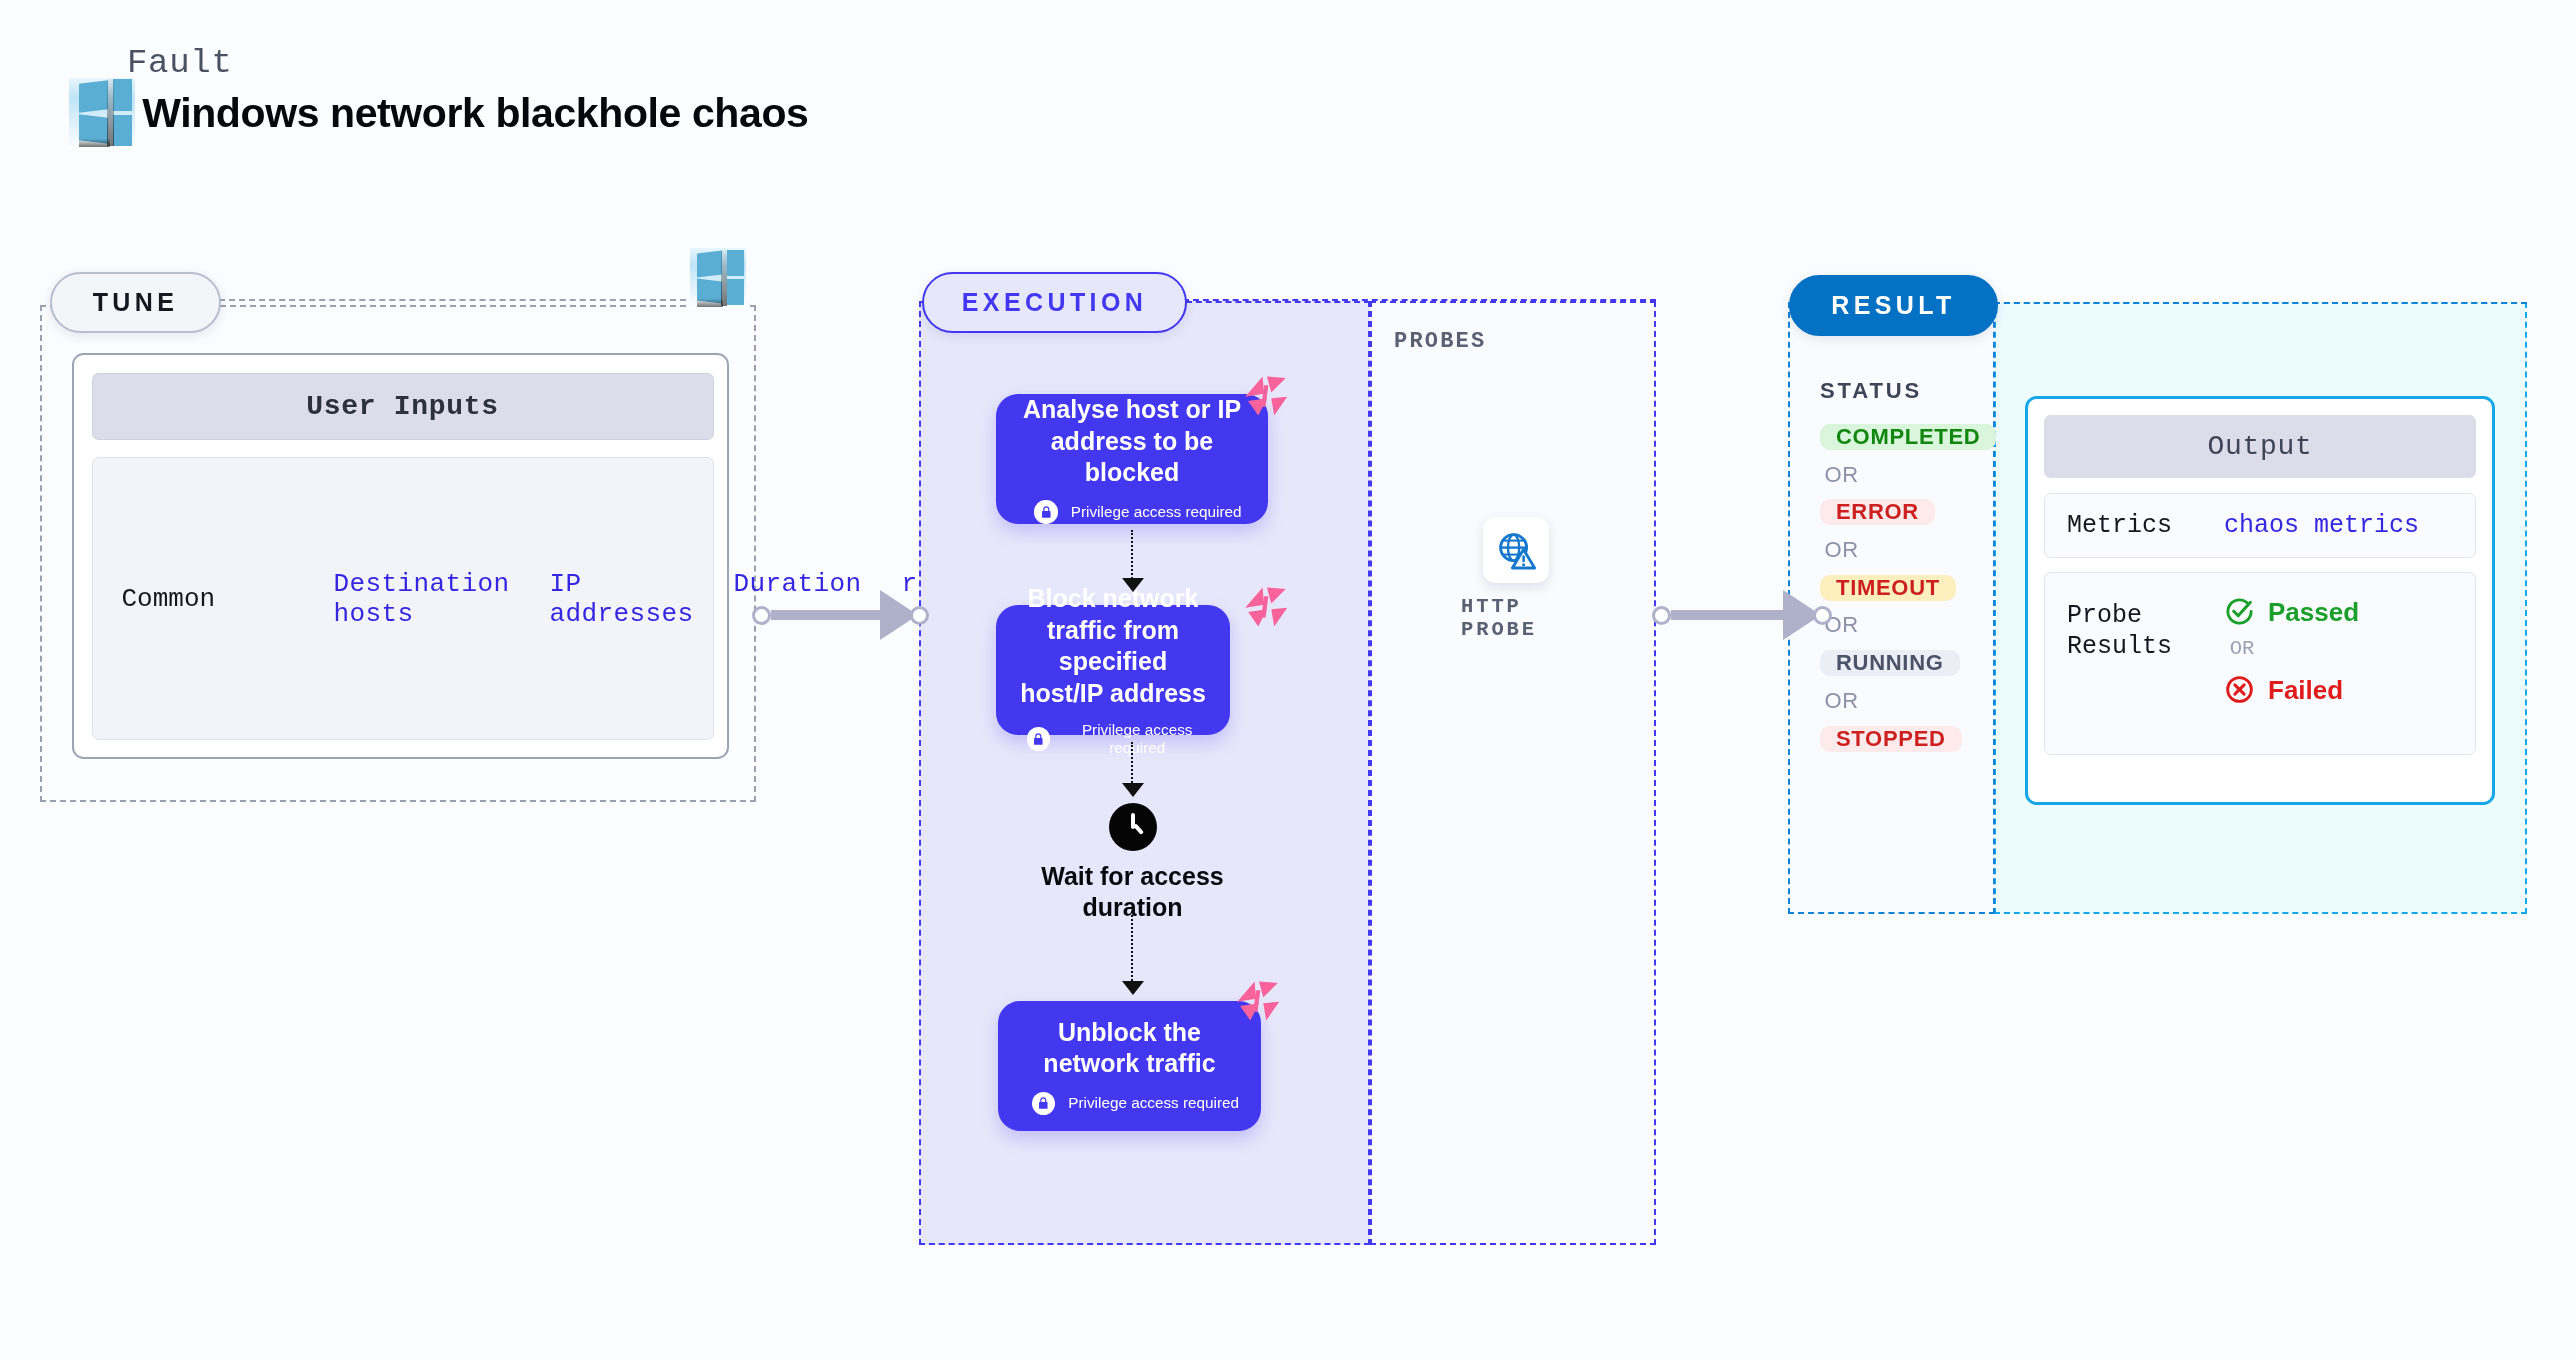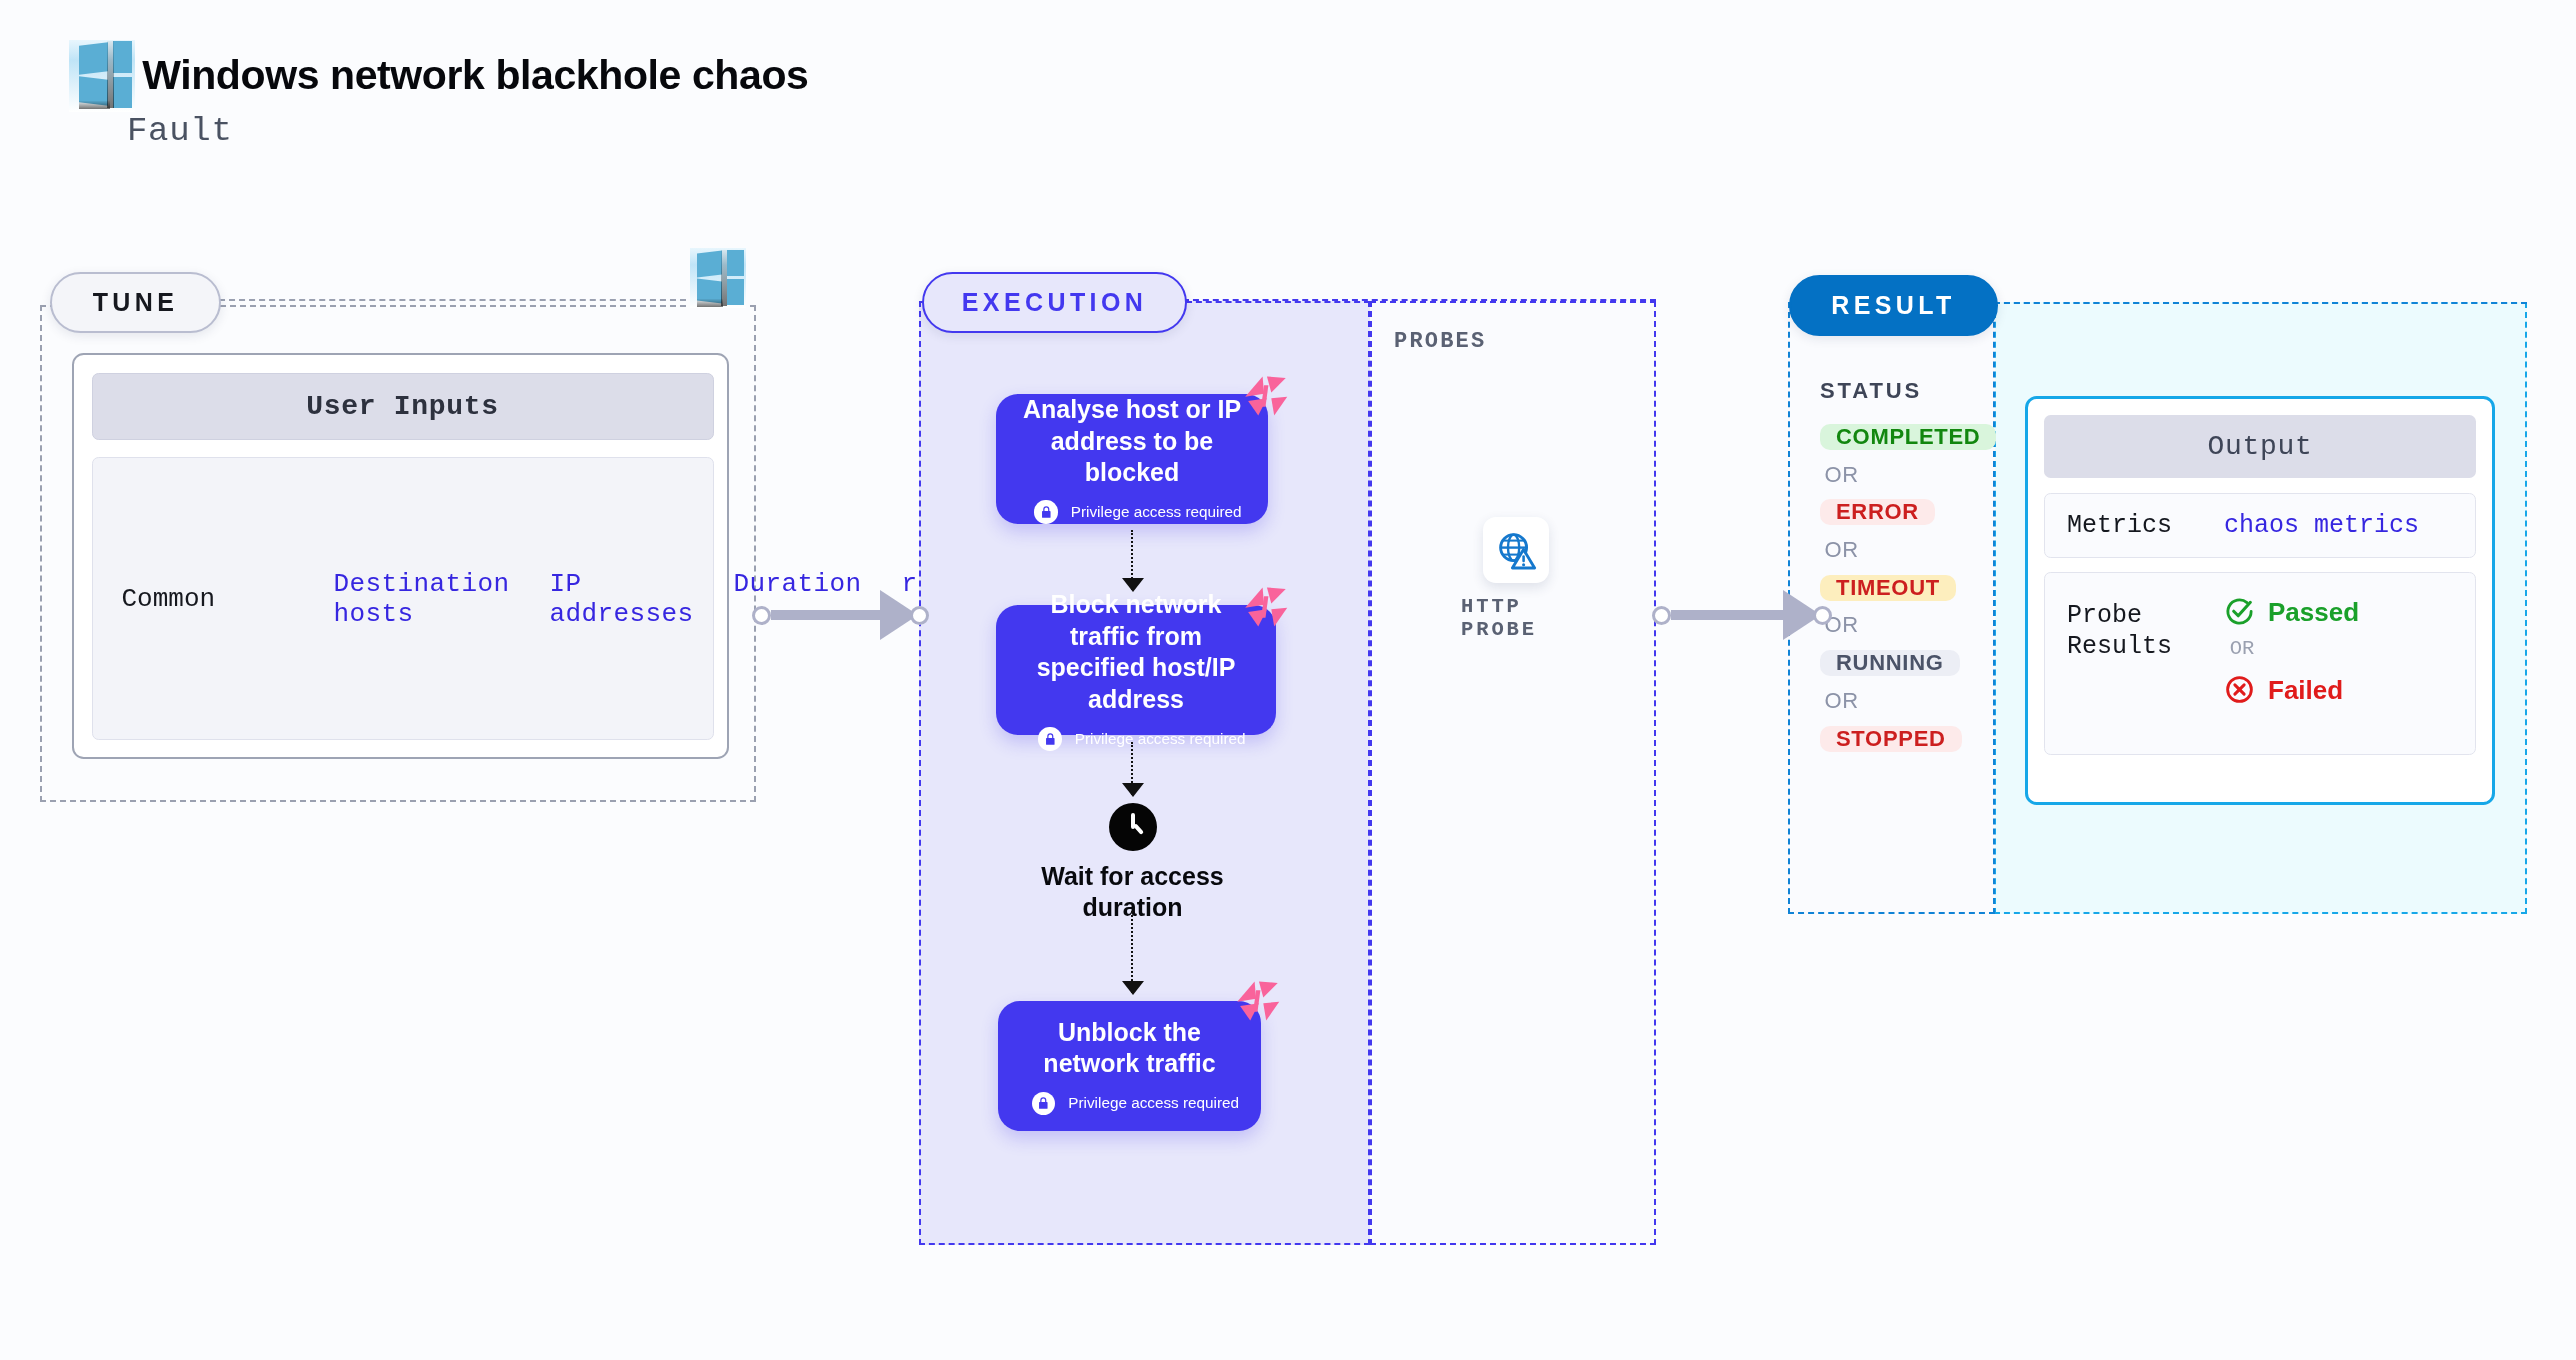--- a/index.html
+++ b/index.html
@@ -162,32 +162,32 @@
   .pr-or{font-family:"Liberation Mono",monospace;font-size:20.5px;color:#9aa0b0;
     margin-left:5.8px;}
 </style>
 </head>
 <body>
 
 
 
 
 <div class="abs" id="header">
+  <div id="fault-label">Fault</div>
   <div id="header-row">
     <div class="winlogo" style="width:66px;height:72px;">
       <div class="pane" style="left:10.2px;top:4.4px;width:29px;height:29px;transform:skewY(-7deg);"></div>
       <div class="pane" style="left:44px;top:1.5px;width:19px;height:32px;"></div>
       <div class="pane" style="left:10.2px;top:38px;width:29px;height:26px;transform:skewY(7deg);"></div>
       <div class="pane" style="left:44px;top:37px;width:19px;height:31px;"></div>
       <div class="shade" style="left:38px;top:1.5px;width:6.6px;height:67px;"></div>
       <div class="shade" style="left:10.2px;top:61px;width:31px;height:8.8px;"></div>
     </div>
     <div id="title-text">Windows network blackhole chaos</div>
   </div>
-  <div id="fault-label">Fault</div>
 </div>
 
 
 <div class="dashbox" id="tune-box" style="left:40px;top:305px;width:716px;height:497px;"></div>
 
 <div class="pill tune" style="left:50px;top:272px;width:167px;height:57px;font-size:25px;">
   <span>TUNE</span>
 </div>
 <div class="pill-line" style="left:219px;top:299px;width:467px;"></div>
 
@@ -252,21 +252,21 @@
     <path fill="#f9639b" d="M30 14 L36 14 L32 44 L26 44 Z"></path>
   </svg>
 </div>
 
 <div class="varrow" style="left:1131px;top:530px;height:60px;">
   <div class="shaft"></div>
     <div class="tip"></div>
 </div>
 
 
-<div class="exec-card" style="left:996px;top:605px;width:280px;height:130px;align-items:center;">
+<div class="exec-card" style="left:996px;top:605px;width:234px;height:130px;align-items:center;">
   <div class="ctitle">Block network traffic from specified host/IP address</div>
   <div class="privrow">
     <span class="lock-badge">
       <svg width="14.6" height="14.6" viewBox="0 0 24 24">
           <path fill="#4338ef" d="M12 2a5 5 0 0 0-5 5v3H6a1 1 0 0 0-1 1v9a1 1 0 0 0 1 1h12a1 1 0 0 0 1-1v-9a1 1 0 0 0-1-1h-1V7a5 5 0 0 0-5-5m0 2a3 3 0 0 1 3 3v3H9V7a3 3 0 0 1 3-3"></path>
         </svg>
     </span>
     <span class="privtxt">Privilege access required</span>
   </div>
 </div>

